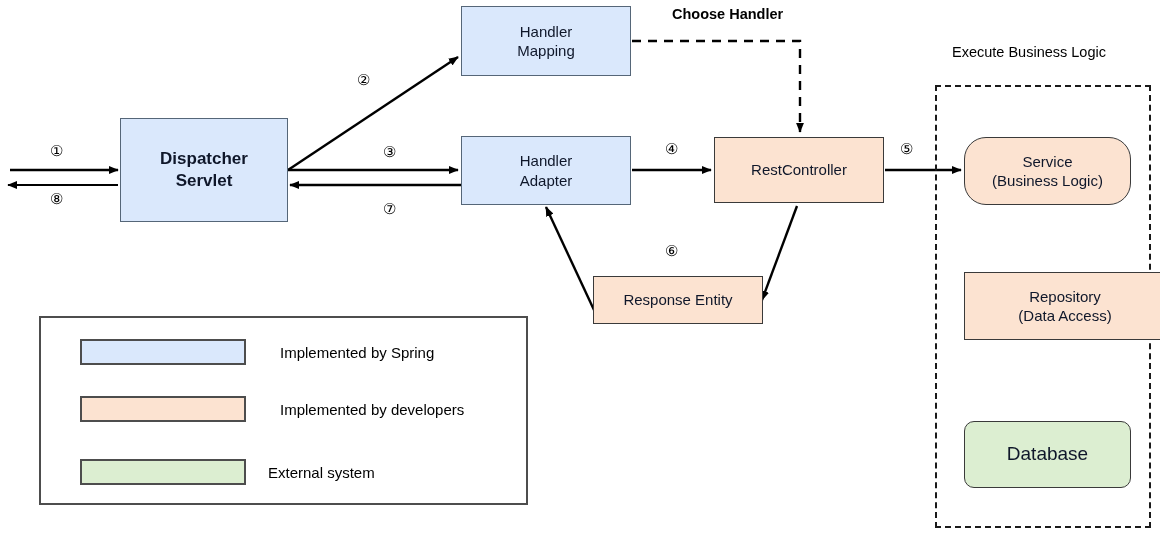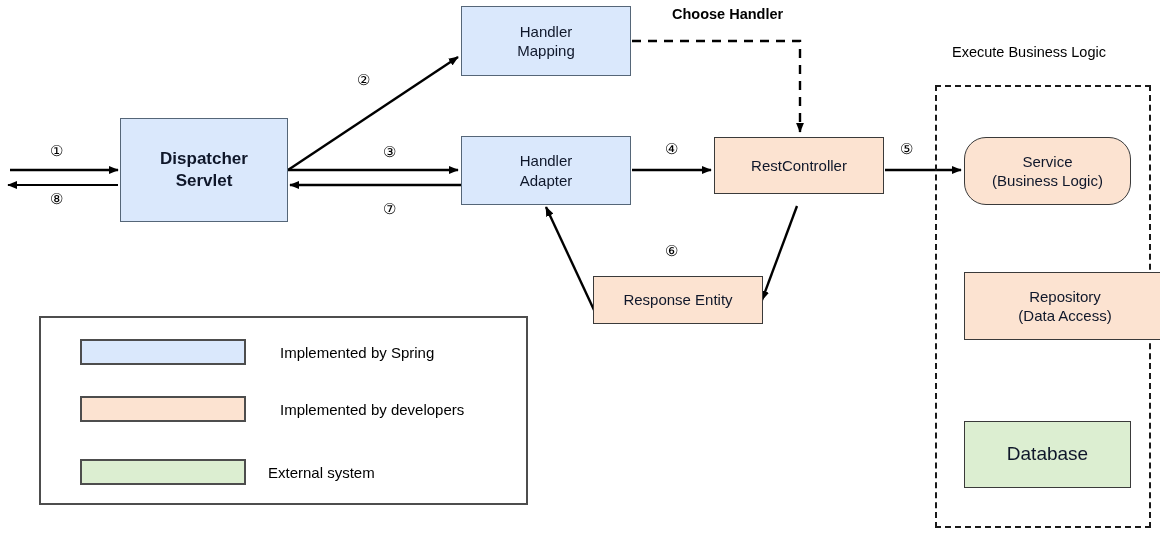--- a/index.html
+++ b/index.html
@@ -140,37 +140,37 @@
 
   <div class="node blue bold" style="left:120px; top:118px; width:168px; height:104px;">Dispatcher
 Servlet</div>
 
   <div class="node blue" style="left:461px; top:6px; width:170px; height:70px;">Handler
 Mapping</div>
 
   <div class="node blue" style="left:461px; top:136px; width:170px; height:69px;">Handler
 Adapter</div>
 
-  <div class="node orange" style="left:714px; top:137px; width:170px; height:57px;">RestController</div>
+  <div class="node orange" style="left:714px; top:137px; width:170px; height:66px;">RestController</div>
 
   <div class="node orange" style="left:593px; top:276px; width:170px; height:48px;">Response Entity</div>
 
   <div class="group-box" style="left:935px; top:85px; width:216px; height:443px;"></div>
 
   <div class="caption" style="left:952px; top:44px;">Execute Business Logic</div>
 
   <div class="caption" style="left:672px; top:6px;font-weight:bold;">Choose Handler</div>
 
   <div class="node orange" style="left:964px; top:137px; width:167px; height:68px;border-radius:22px;">Service
 (Business Logic)</div>
 
   <div class="node orange" style="left:964px; top:272px; width:202px; height:68px;">Repository
 (Data Access)</div>
 
-  <div class="node green" style="left:964px; top:421px; width:167px; height:67px; font-size:19px;">Database</div>
+  <div class="node green" style="left:964px; top:421px; width:167px; height:67px; font-size:19px;border-radius:10px;">Database</div>
 
   <div class="step" style="left:50px; top:142px;">①</div>
   <div class="step" style="left:357px; top:71px;">②</div>
   <div class="step" style="left:383px; top:143px;">③</div>
   <div class="step" style="left:665px; top:140px;">④</div>
   <div class="step" style="left:900px; top:140px;">⑤</div>
   <div class="step" style="left:665px; top:242px;">⑥</div>
   <div class="step" style="left:383px; top:200px;">⑦</div>
   <div class="step" style="left:50px; top:190px;">⑧</div>
 

